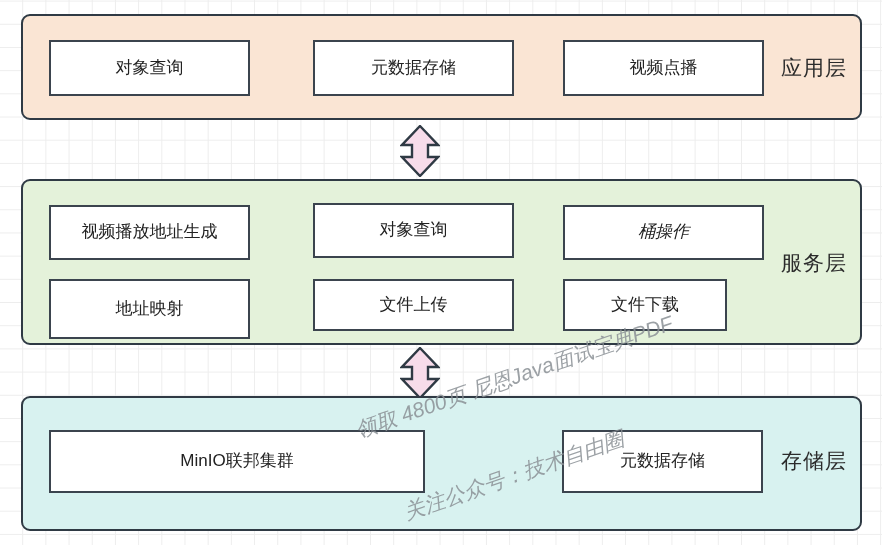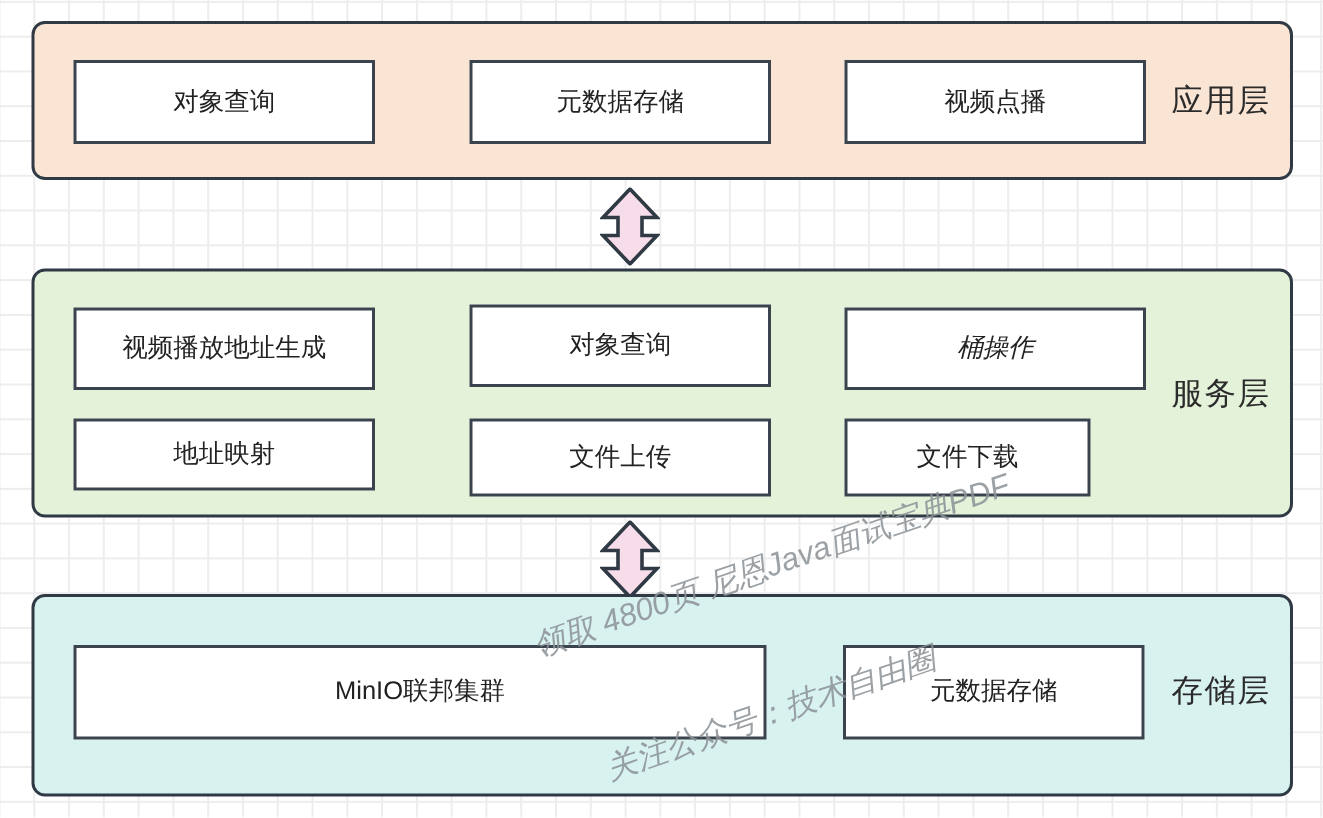--- a/index.html
+++ b/index.html
@@ -68,26 +68,26 @@
 
   
   .n-app-1 { left: 49px;  top: 40px; width: 201px; height: 56px; }
   .n-app-2 { left: 313px; top: 40px; width: 201px; height: 56px; }
   .n-app-3 { left: 563px; top: 40px; width: 201px; height: 56px; }
 
   
   .n-svc-1 { left: 49px;  top: 205px; width: 201px; height: 55px; }
   .n-svc-2 { left: 313px; top: 203px; width: 201px; height: 55px; }
   .n-svc-3 { left: 563px; top: 205px; width: 201px; height: 55px; font-style: italic; }
-  .n-svc-4 { left: 49px;  top: 279px; width: 201px; height: 48px; }
+  .n-svc-4 { left: 49px;  top: 279px; width: 201px; height: 60px; }
   .n-svc-5 { left: 313px; top: 279px; width: 201px; height: 52px; }
   .n-svc-6 { left: 563px; top: 279px; width: 164px; height: 52px; }
 
   
-  .n-sto-1 { left: 49px;  top: 430px; width: 462px; height: 63px; }
+  .n-sto-1 { left: 49px;  top: 430px; width: 376px; height: 63px; }
   .n-sto-2 { left: 562px; top: 430px; width: 201px; height: 63px; }
 
   
   .arrow {
     position: absolute;
     width: 40px;
     height: 52px;
   }
   .arrow-1 { left: 400px; top: 125px; }
   .arrow-2 { left: 400px; top: 347px; }

